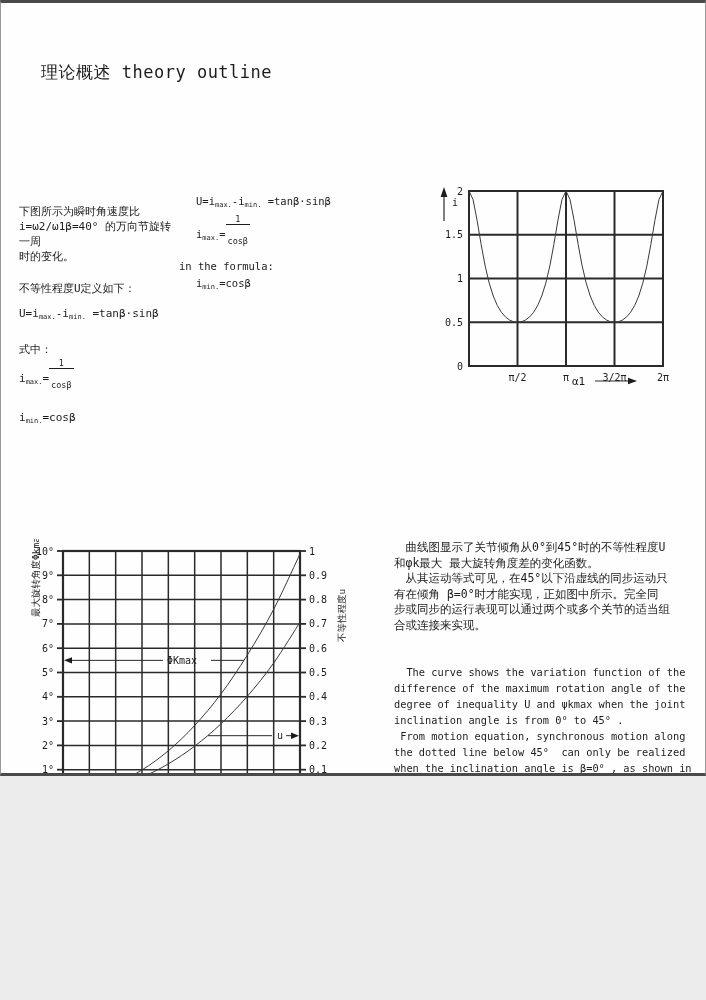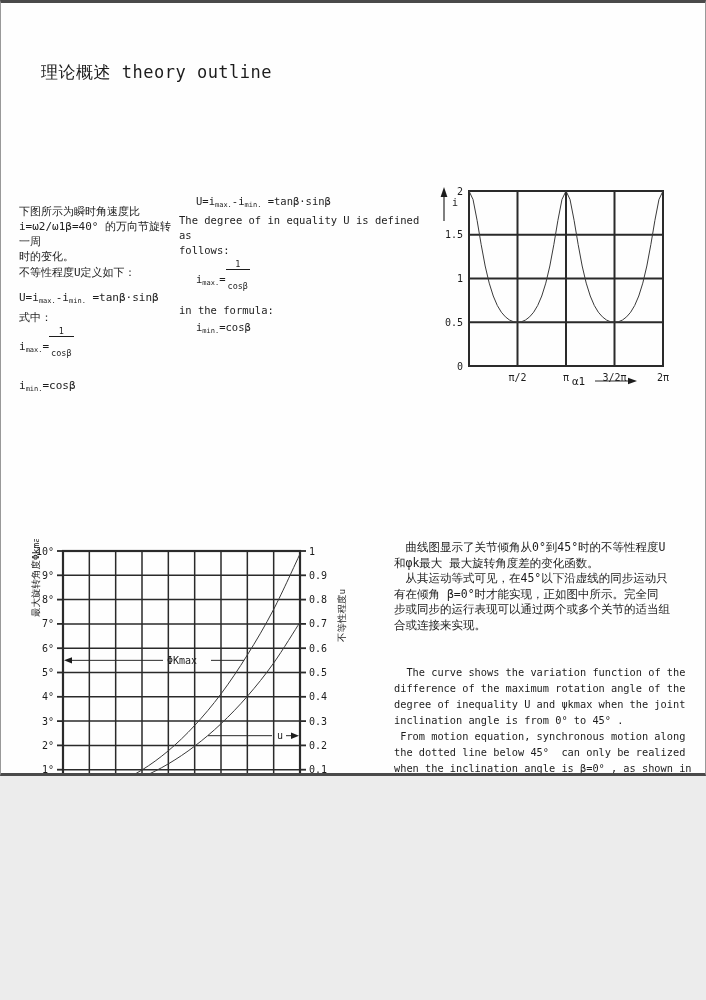--- a/index.html
+++ b/index.html
@@ -11,21 +11,21 @@
   }
   .abs{position:absolute;}
   .pre{white-space:pre-wrap;}
   .page-title{left:40px;top:58px;font-size:17px;letter-spacing:0.5px;}
   .left-block{left:18px;top:201px;width:163px;font-size:11px;line-height:15px;}
   .mid-block{left:178px;top:189px;width:250px;font-size:10.5px;line-height:14.9px;}
   .chart1-box{left:430px;top:176px;width:270px;height:216px;}
   .chart2-box{left:18px;top:528px;width:340px;height:322px;}
   .notes-cn{left:393px;top:537px;width:308px;font-size:11.5px;line-height:15.6px;}
   .notes-en{left:393px;top:661px;width:310px;font-size:10.3px;line-height:16px;}
-  .mt7{margin-top:7px;}.mt9{margin-top:1px;}.mt10{margin-top:10px;}.mt2{margin-top:2px;}
+  .mt7{margin-top:7px;}.mt9{margin-top:17px;}.mt10{margin-top:10px;}.mt2{margin-top:2px;}
   .ind{margin-left:17px;}
   .sub{font-size:7px;vertical-align:-2px;}
   .frac{display:inline-block;text-align:center;vertical-align:-6px;font-size:8.5px;line-height:1.1;}
   .frac .num{display:block;border-bottom:1px solid #1c1c1c;padding:0 2px;}
   .frac .den{display:block;padding:12px 2px;}
   svg{display:block;}
 </style>
 </head>
 <body>
 
@@ -50,22 +50,20 @@
     </div>
     <div class="mt7">
       <span>i</span><span class="sub">min.</span><span>=cosβ</span>
     </div>
   </div>
 
   <div class="abs mid-block">
     <div class="ind mt2">
       <span>U=i</span><span class="sub">max.</span><span>-i</span><span class="sub">min.</span><span> =tanβ·sinβ</span>
     </div>
-    <div class="pre">The degree of in equality U is defined as
-follows:</div>
     <div class="ind mt2">
       <span>i</span><span class="sub">max.</span><span>=</span><span class="frac"><span class="num">1</span><span class="den">cosβ</span></span>
     </div>
     <div>in the formula:</div>
     <div class="ind mt2">
       <span>i</span><span class="sub">min.</span><span>=cosβ</span>
     </div>
   </div>
 
   <figure class="abs chart1-box" style="margin:0">

